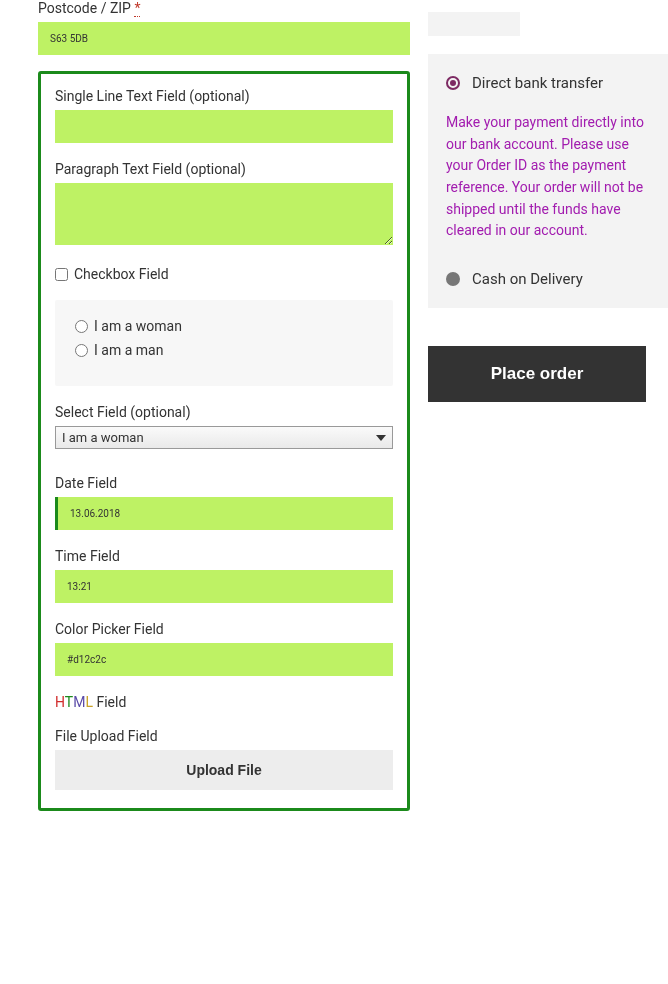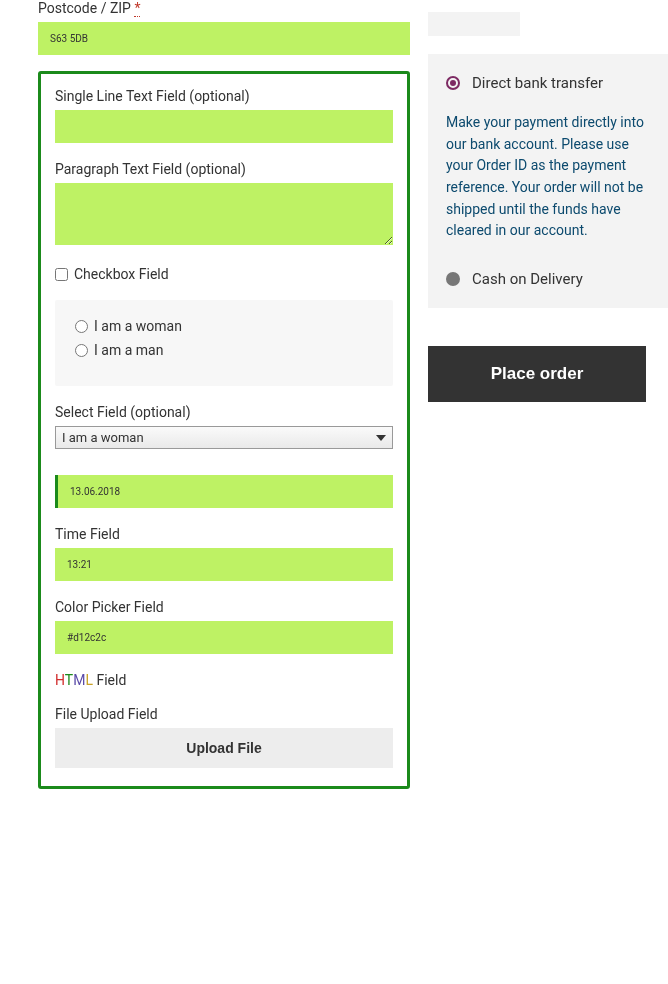--- a/index.html
+++ b/index.html
@@ -69,21 +69,21 @@
   .html-letters span:nth-child(3){color:#5a4aa8;}
   .html-letters span:nth-child(4){color:#c9a227;}
   .upload-btn {
     width:100%; background:#ededed; border:none; padding:12px 0; font-weight:600; color:#333; cursor:pointer; font-size:14px;
   }
   
   .gray-stub { background:#f3f3f3; height:24px; width:92px; margin-bottom:18px; }
   .pay-panel { background:#f3f3f3; padding: 20px 18px; margin-bottom:38px; }
   .pay-opt { display:flex; align-items:center; gap:12px; font-size:15px; color:#333; }
   .pay-opt + .pay-desc { margin-top:20px; margin-bottom:28px; }
-  .pay-desc { font-size:14px; line-height:1.55; color:#0c4a6e; }
+  .pay-desc { font-size:14px; line-height:1.55; color:#a21caf; }
   .pay-opt.secondary { margin-top: 8px; }
   .radio-circle {
     width:14px; height:14px; border-radius:50%; border:2px solid #999; display:inline-block; position:relative; flex-shrink:0;
   }
   .radio-circle.selected { border-color:#7d2a63; }
   .radio-circle.selected::after {
     content:""; position:absolute; top:2px; left:2px; width:6px; height:6px; border-radius:50%; background:#7d2a63;
   }
   .radio-circle.solid { border-color:#777; background:#777; }
   .place-order {
@@ -139,20 +139,21 @@
 
       <div class="form-row tight-bottom">
         <label class="label">Select Field (optional)</label>
         <div class="select-styled">
           <span>I am a woman</span>
           <span class="caret"></span>
         </div>
       </div>
 
       <div class="form-row" style="margin-top:26px;">
+        <label class="label">Date Field</label>
         <input class="input date-input" type="text" value="13.06.2018" style="">
       </div>
 
       <div class="form-row">
         <label class="label">Time Field</label>
         <input class="input" type="text" value="13:21" style="">
       </div>
 
       <div class="form-row">
         <label class="label">Color Picker Field</label>

